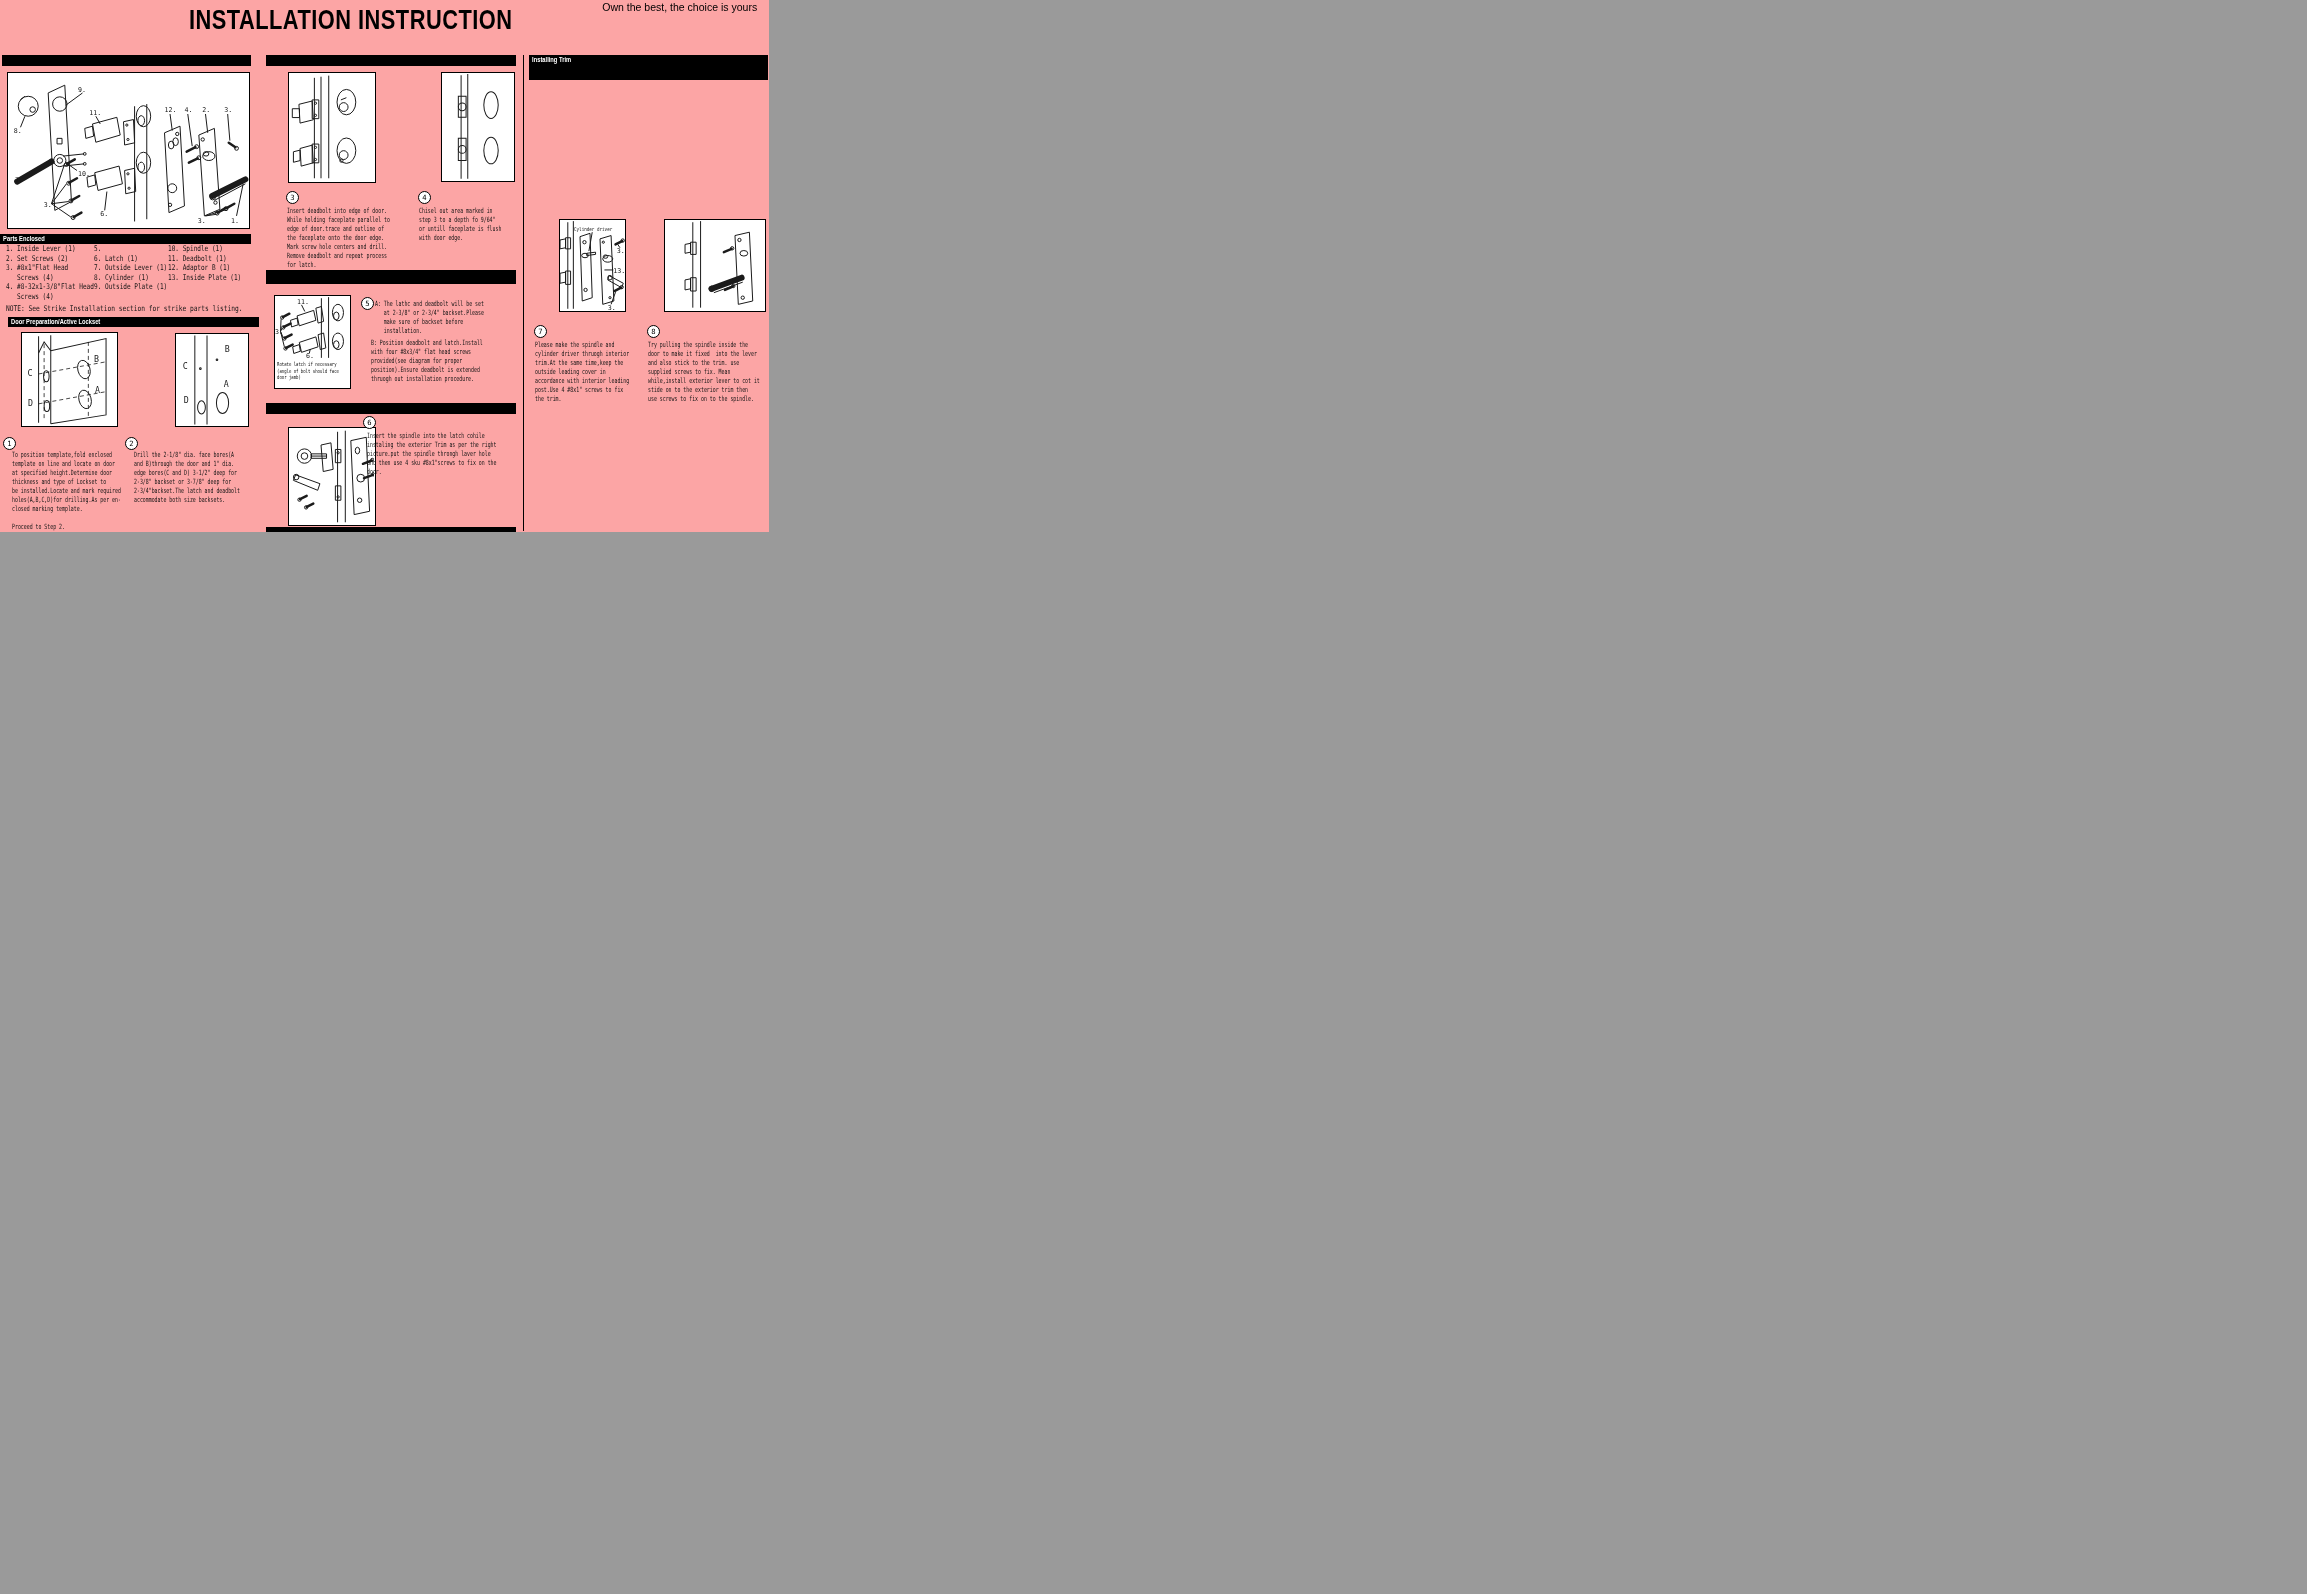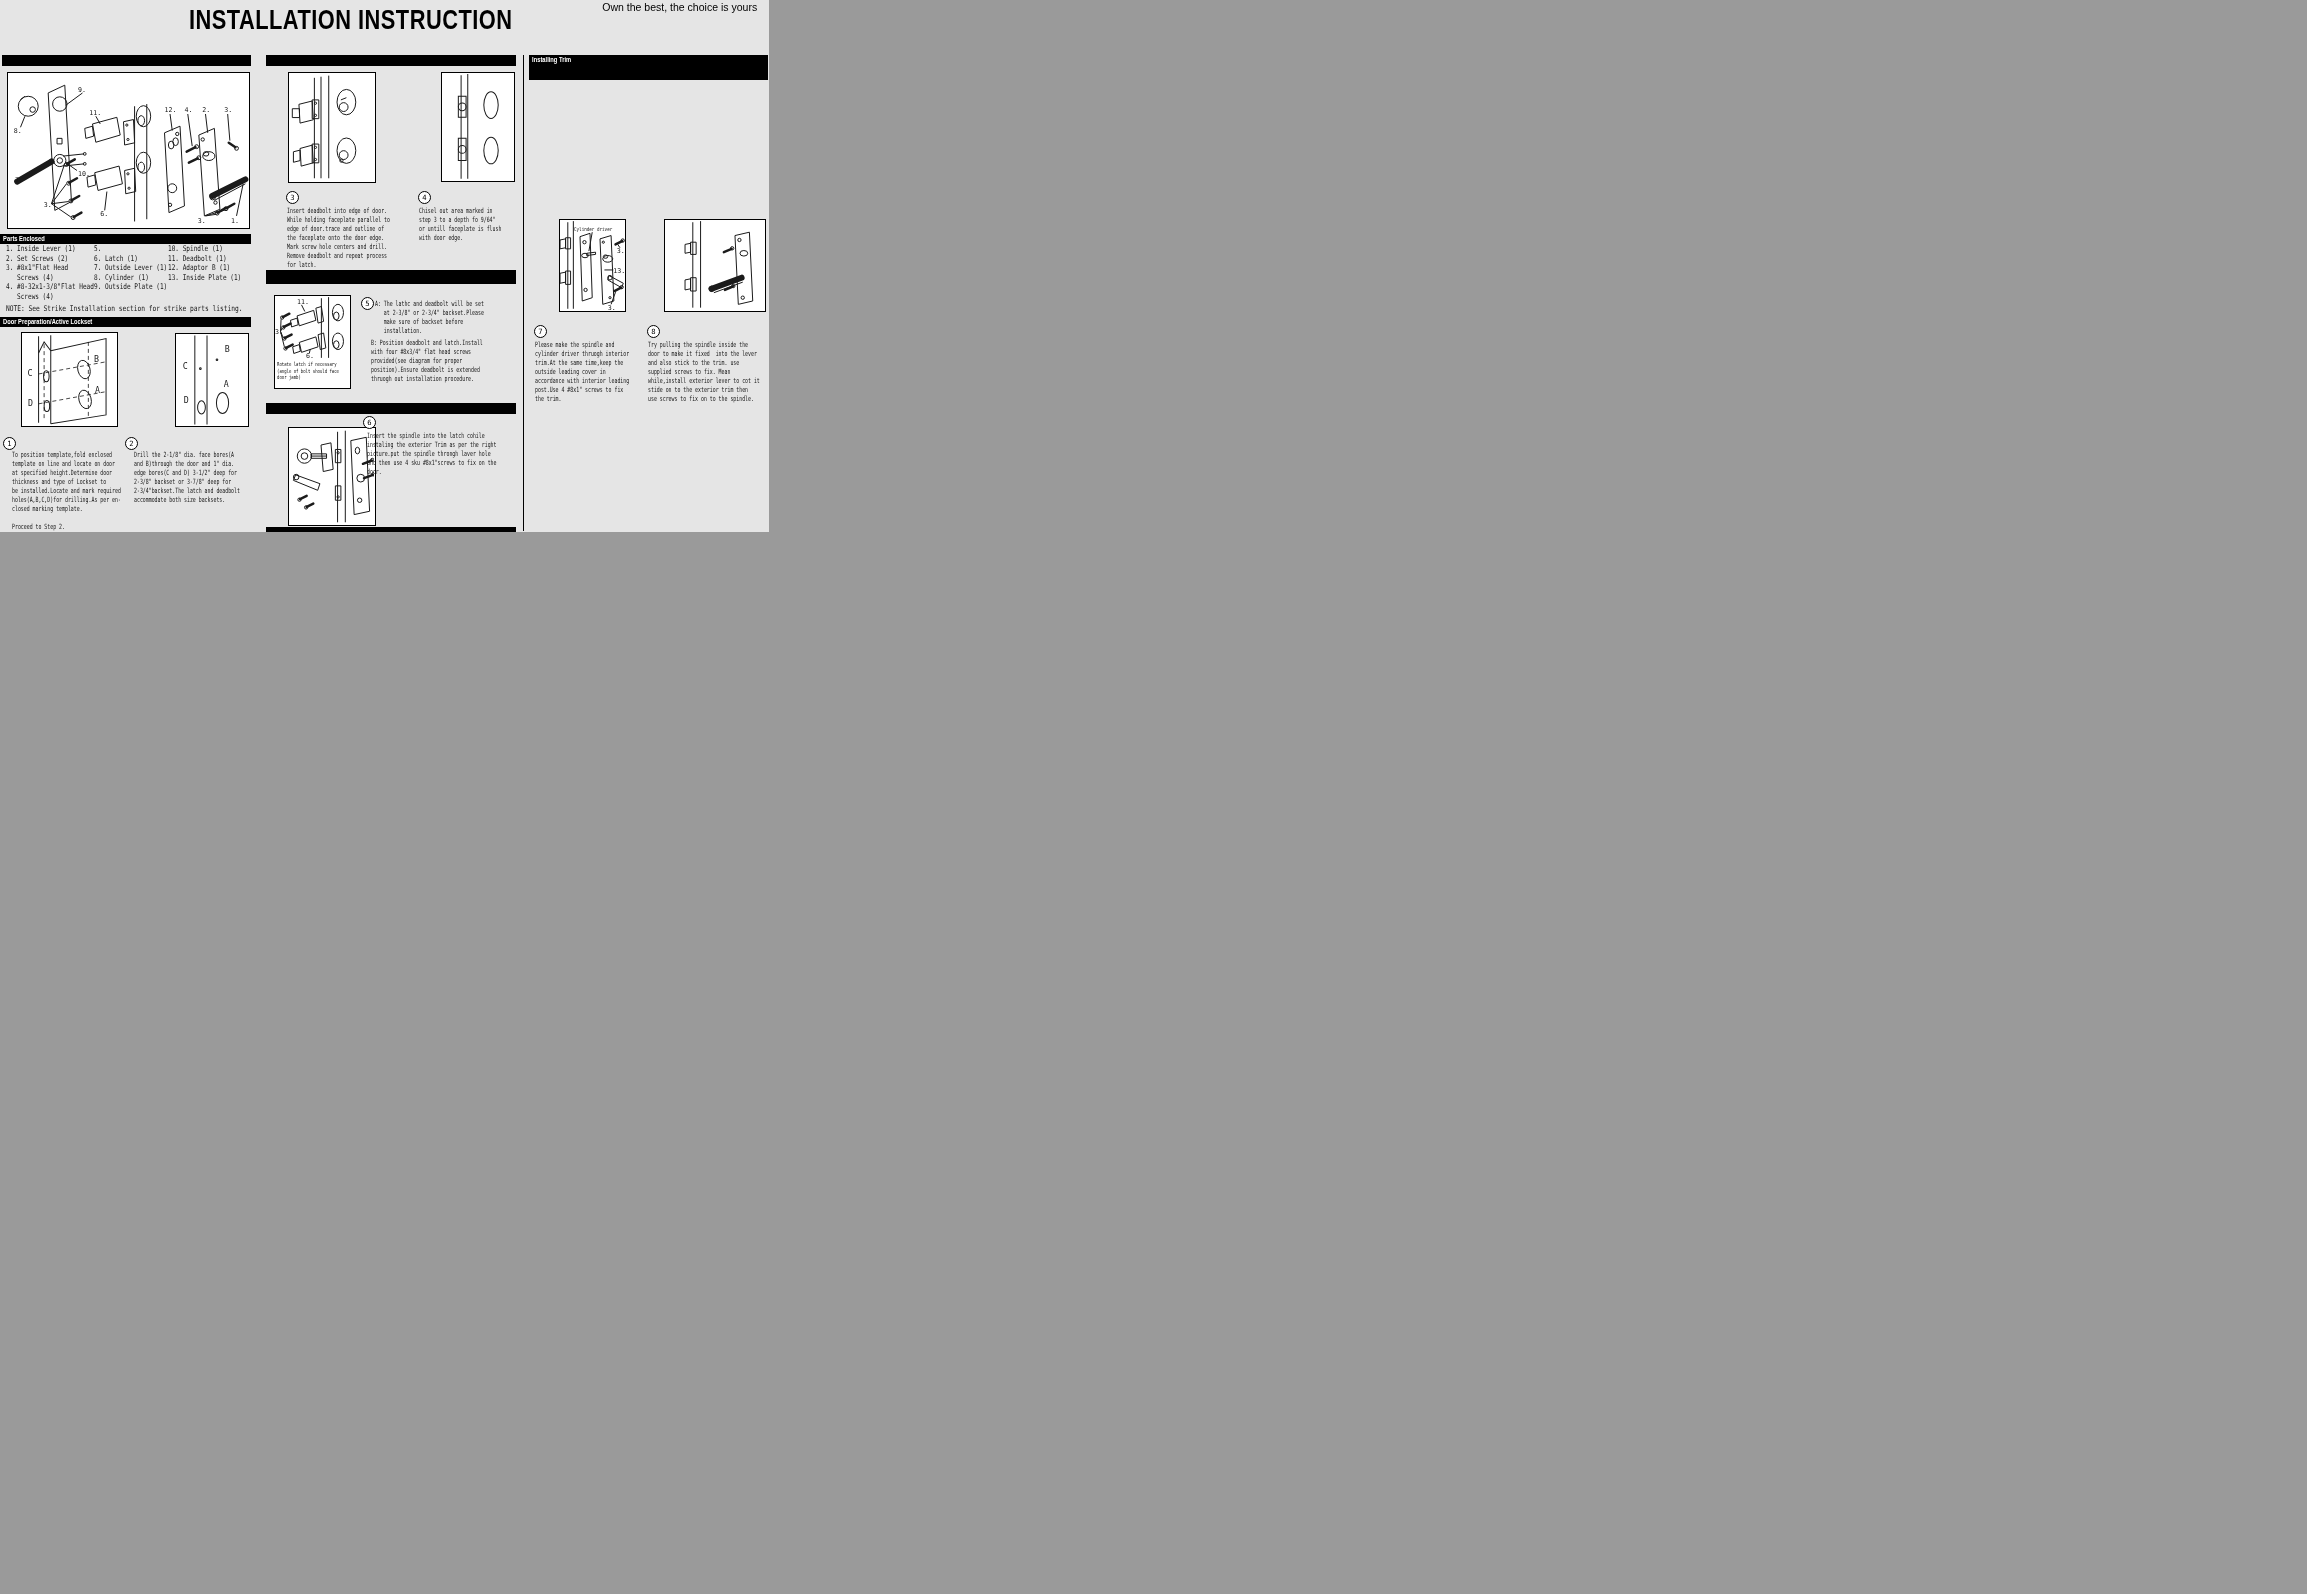--- a/index.html
+++ b/index.html
@@ -1,16 +1,16 @@
 <!DOCTYPE html>
 <html style="font-size:9px"><head>
 <meta charset="utf-8">
 <style>
   html,body{margin:0;padding:0;background:#9a9a9a;}
-  .page{position:relative;width:769px;height:532px;background:#e5e5e5;overflow:hidden;
+  .page{position:relative;width:769px;height:532px;background:#fca5a5;overflow:hidden;
         font-family:"Liberation Sans",sans-serif;color:#111;}
   .abs{position:absolute;}
   .title{font-weight:bold;font-size:28px;letter-spacing:0.6px;white-space:nowrap;color:#000;
          transform:scaleX(0.78);transform-origin:0 0;}
   .tagline{font-size:11.7px;white-space:nowrap;color:#000;transform:scaleX(0.9);transform-origin:100% 0;}
   .bar{background:#000;position:absolute;}
   .bar-label{color:#fff;font-weight:bold;font-size:7.2px;line-height:10px;white-space:nowrap;
              transform:scaleX(0.8);transform-origin:0 50%;padding-left:3.9px;display:block;}
   .mono{font-family:"DejaVu Sans Mono",monospace;color:#141414;white-space:pre;transform-origin:0 0;}
   .steptext{font-size:7.2px;line-height:9px;transform:scaleX(0.68);}
@@ -162,21 +162,21 @@
 6. Latch (1)
 7. Outside Lever (1)
 8. Cylinder (1)
 9. Outside Plate (1)</div>
   <div class="abs mono partslist" style="left:168px;top:244px;">10. Spindle (1)
 11. Deadbolt (1)
 12. Adaptor B (1)
 13. Inside Plate (1)</div>
   <div class="abs mono noteline" style="left:5.5px;top:304px;">NOTE: See Strike Installation section for strike parts listing.</div>
 
-  <div class="bar" style="left:0px;top:317px;width:251px;height:10px;">
+  <div class="bar" style="left:8px;top:317px;width:251px;height:10px;">
     <span class="bar-label" style="line-height:10px;">Door Preparation/Active Lockset</span>
   </div>
 
   <div class="box" style="left:20.5px;top:332px;width:97px;height:95px;">
     <svg width="94" height="93" viewBox="0 0 170 168">
       <line class="ln" x1="30" y1="6" x2="30" y2="162"></line>
       <line class="ln" x1="52" y1="4" x2="52" y2="164"></line>
       <path class="ln" d="M52,32 L152,10 L152,148 L52,164"></path>
       <path class="ln" d="M30,36 L40,16 L52,32"></path>
       <line class="dash" x1="40" y1="20" x2="40" y2="158"></line>

